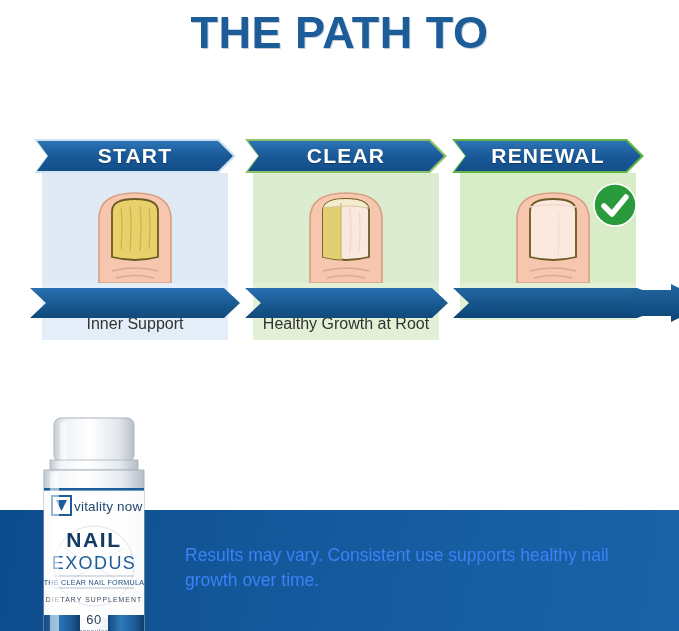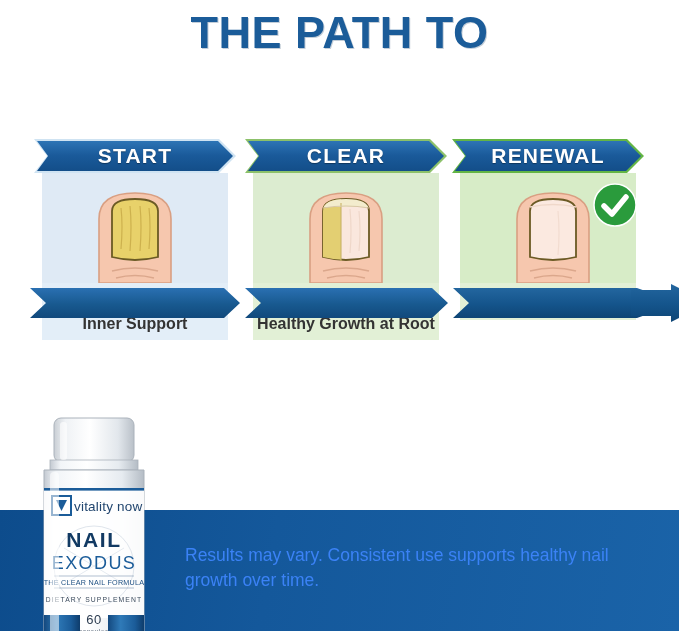--- a/index.html
+++ b/index.html
@@ -92,21 +92,20 @@
     color: #1a1a1a;
     font-weight: bold;
     font-size: 17px;
     line-height: 22px;
   }
   .caption .cap-sub {
     display: block;
     color: #333333;
     font-size: 16px;
     line-height: 20px;
-    font-weight: bold;
   }
   .cap-bg-blue  { background: #e3eef8; }
   .cap-bg-green { background: #e2f0d6; }
 
   
   #arrow-band {
     position: absolute;
     left: 30px; top: 288px;
     width: 649px; height: 30px;
   }

